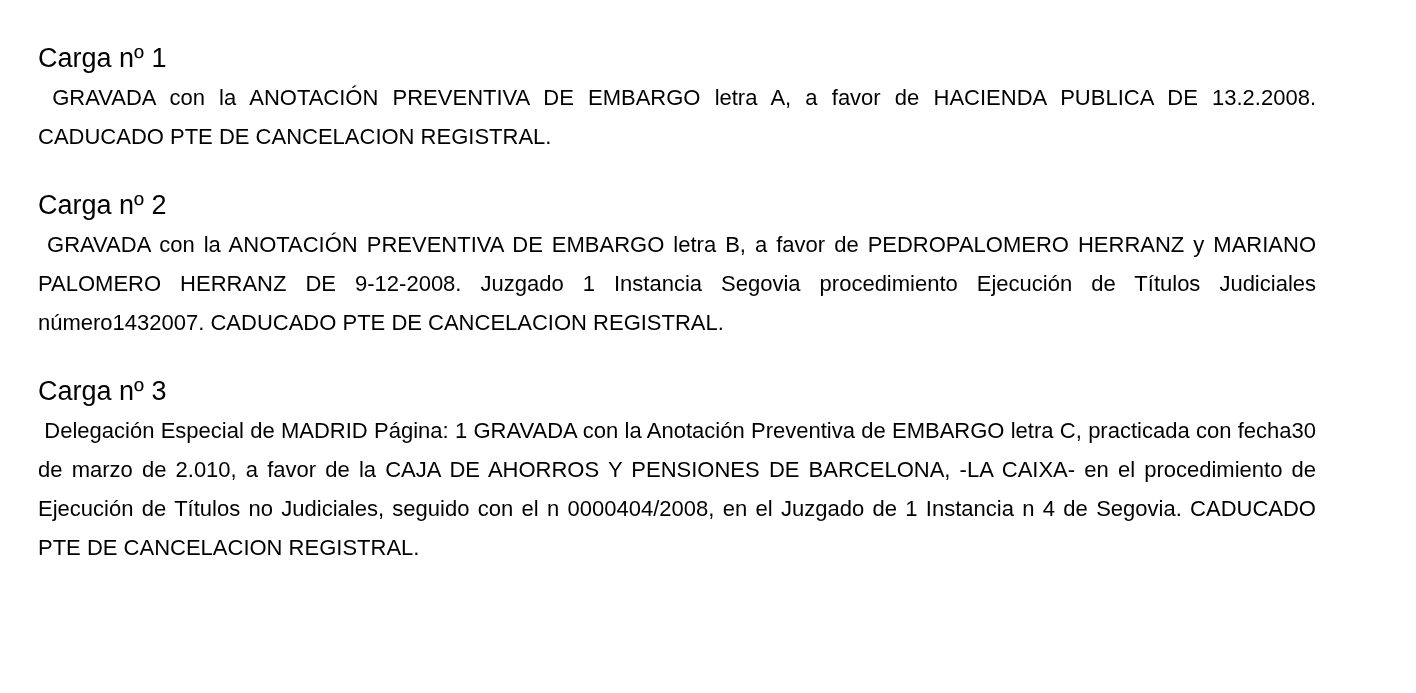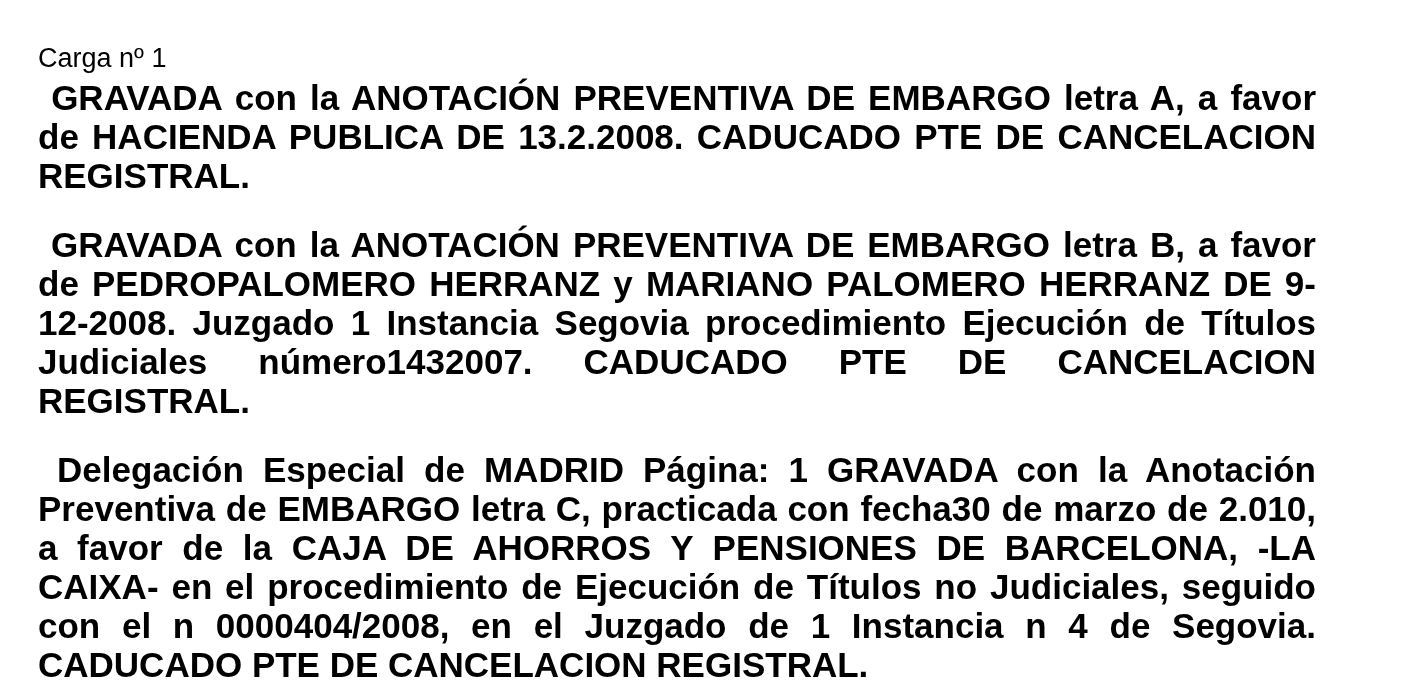--- a/index.html
+++ b/index.html
@@ -27,41 +27,42 @@
   .charge-block:last-child {
     margin-bottom: 0;
   }
   .charge-title {
     font-size: 27px;
     line-height: 39px;
     text-align: left;
     white-space: pre;
   }
   .charge-body {
-    font-size: 35px;
+    font-size: 22px;
     line-height: 39px;
     text-align: justify;
     text-justify: inter-word;
     white-space: pre-wrap;
     hyphens: none;
-    font-weight: bold;
   }
   
 </style>
 </head>
 <body>
 
 <div class="page">
 
   <div class="charge-block">
     <div class="charge-title">Carga nº 1</div>
     <div class="charge-body"> GRAVADA con la ANOTACIÓN PREVENTIVA DE EMBARGO letra A, a favor de HACIENDA PUBLICA DE 13.2.2008. CADUCADO PTE DE CANCELACION REGISTRAL.</div>
   </div>
 
   <div class="charge-block">
+    <div class="charge-title">Carga nº 2</div>
     <div class="charge-body"> GRAVADA con la ANOTACIÓN PREVENTIVA DE EMBARGO letra B, a favor de PEDROPALOMERO HERRANZ y MARIANO PALOMERO HERRANZ DE 9-12-2008. Juzgado 1 Instancia Segovia procedimiento Ejecución de Títulos Judiciales número1432007. CADUCADO PTE DE CANCELACION REGISTRAL.</div>
   </div>
 
   <div class="charge-block">
+    <div class="charge-title">Carga nº 3</div>
     <div class="charge-body"> Delegación Especial de MADRID Página: 1 GRAVADA con la Anotación Preventiva de EMBARGO letra C, practicada con fecha30 de marzo de 2.010, a favor de la CAJA DE AHORROS Y PENSIONES DE BARCELONA, -LA CAIXA- en el procedimiento de Ejecución de Títulos no Judiciales, seguido con el n 0000404/2008, en el Juzgado de 1 Instancia n 4 de Segovia. CADUCADO PTE DE CANCELACION REGISTRAL.</div>
   </div>
 
 </div>
 
 </body></html>

